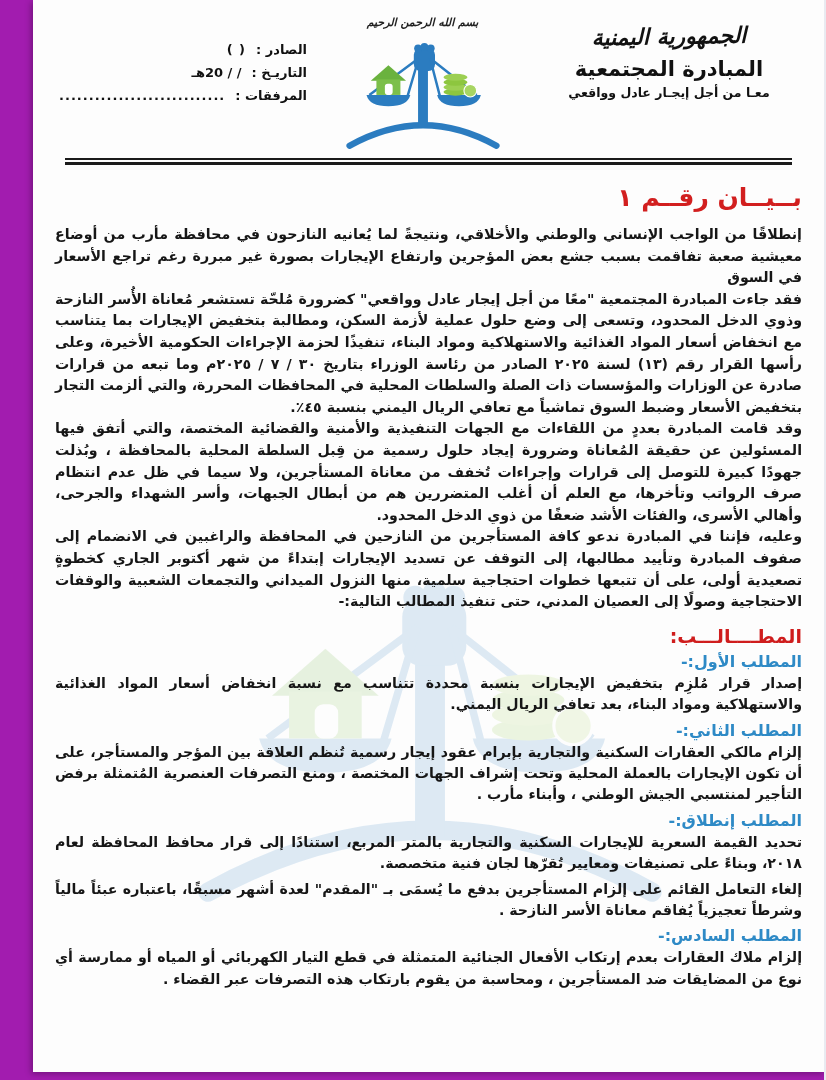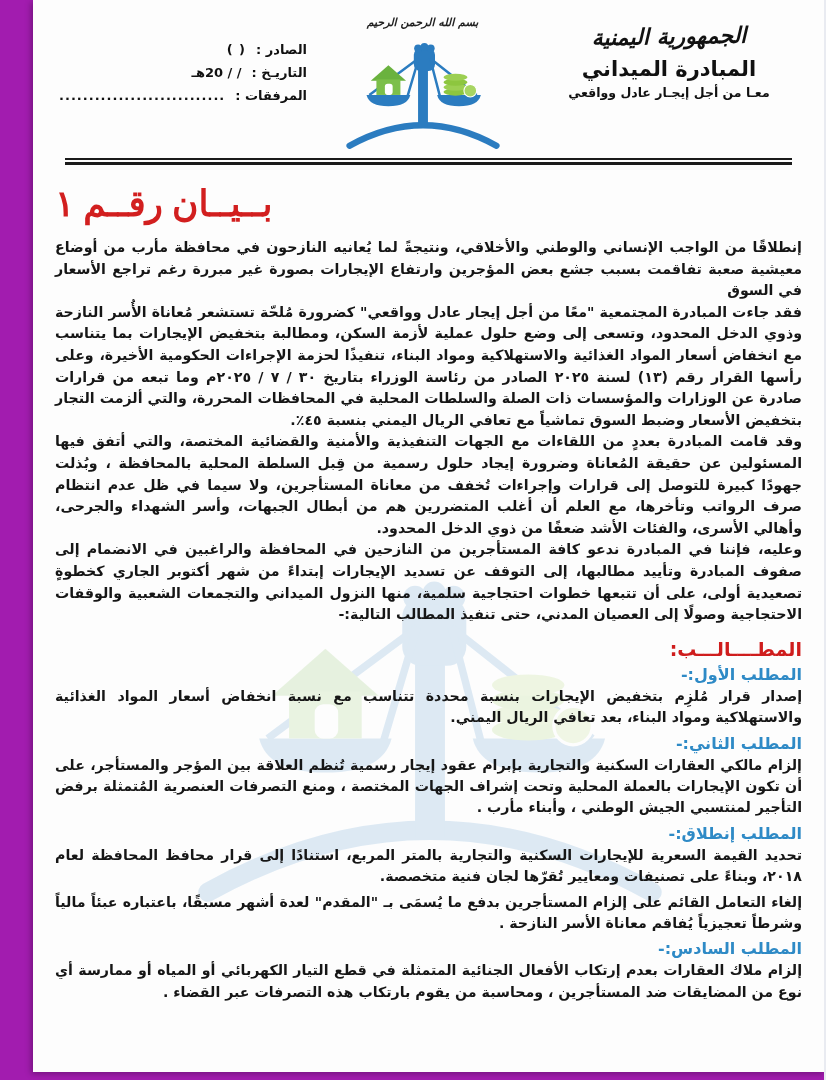--- a/index.html
+++ b/index.html
@@ -19,22 +19,22 @@
   .bismillah{font-size:11px;font-weight:700;font-style:italic;color:#222;margin-bottom:1px;}
   .logo{width:172px;height:120px;}
   .hdr-left{width:250px;padding-top:26px;font-size:13px;color:#111;}
   .frow{display:flex;gap:10px;margin-bottom:8px;align-items:baseline;}
   .flabel{font-weight:800;white-space:nowrap;}
   .fvalue{font-weight:700;letter-spacing:1px;}
 
   .rule{margin:2px 10px 0;height:2px;background:#fdfdfd;
         border-top:2px solid #1b1b1b;border-bottom:3px solid #1b1b1b;}
 
-  .title{text-align:left;color:#d21f1f;font-size:36px;font-weight:800;
-         margin:18px 0 12px;letter-spacing:1px;font-family:Liberation Serif, serif;}
+  .title{text-align:right;color:#d21f1f;font-size:25px;font-weight:800;
+         margin:18px 0 12px;letter-spacing:1px;}
 
   .bodytext p{margin:0;font-size:14.2px;font-weight:700;line-height:21.6px;
               text-align:justify;color:#161616;}
 
   .demands-heading{color:#cf1d1d;font-size:19px;font-weight:800;margin:12px 0 4px;}
   .demand{margin-bottom:4px;}
   .demand-label{color:#2e8ac6;font-size:16px;font-weight:800;line-height:22px;}
   .demand-text{font-size:14.2px;font-weight:700;line-height:21.4px;text-align:justify;color:#161616;}
 
   .watermark{position:absolute;left:50%;top:542px;transform:translateX(-50%);
@@ -73,21 +73,21 @@
 
     <svg class="watermark" viewBox="0 0 220 170">
       <use href="#logo-g"></use>
     </svg>
 
     <div class="content">
 
       <div class="hdr">
         <div class="hdr-right">
           <div class="republic">الجمهورية اليمنية</div>
-          <div class="org">المبادرة الميداني</div>
+          <div class="org">المبادرة المجتمعية</div>
           <div class="slogan">معـا من أجل إيجـار عادل وواقعي</div>
         </div>
 
         <div class="hdr-center">
           <div class="bismillah">بسم الله الرحمن الرحيم</div>
           <svg class="logo" viewBox="0 0 220 170">
             <use href="#logo-g"></use>
           </svg>
         </div>
 

